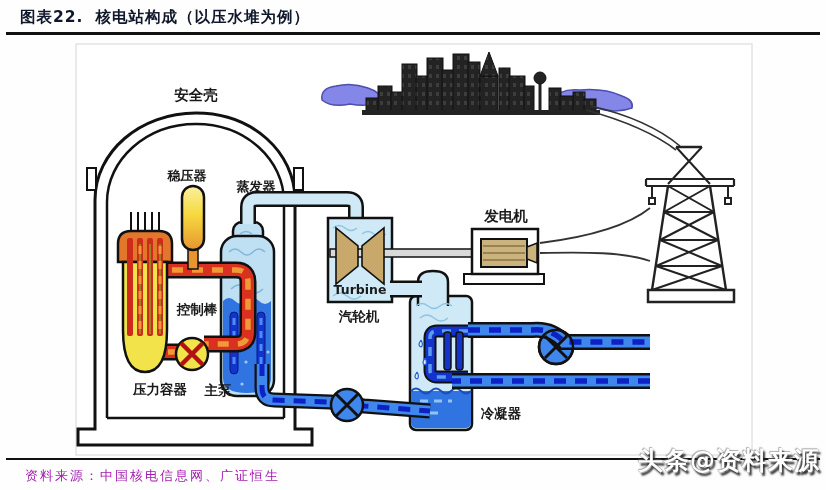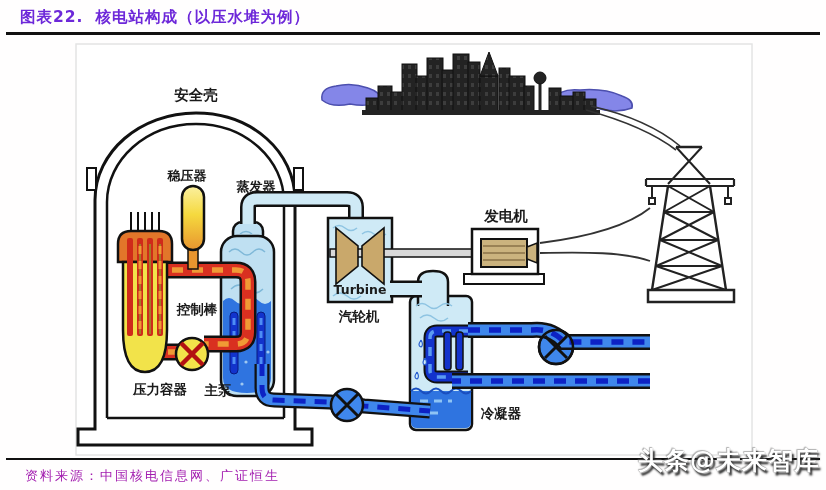--- a/index.html
+++ b/index.html
@@ -1,18 +1,18 @@
 <!DOCTYPE html>
 <html><head>
 <meta charset="utf-8">
 <style>
   html,body{margin:0;padding:0;background:#fff;}
   .page{position:relative;width:826px;height:490px;background:#fffefe;overflow:hidden;
         font-family:"DejaVu Sans",sans-serif;}
-  .header{position:absolute;top:7px;left:20px;font-size:15.5px;font-weight:700;color:#6d28d9;
+  .header{position:absolute;top:7px;left:20px;font-size:15.5px;font-weight:700;color:#0f172a;
           letter-spacing:1px;white-space:nowrap;}
   .header .fig-label{margin-right:12px;}
   .rule-top{position:absolute;top:32px;left:6px;right:6px;height:3px;background:#111;}
   .rule-bottom{position:absolute;top:458px;left:6px;right:6px;height:2px;background:#111;}
   .footer{position:absolute;top:467px;left:25px;font-size:13px;color:#a21caf;
           letter-spacing:2px;font-weight:500;}
   .watermark{position:absolute;top:444px;right:6px;font-size:25px;font-weight:700;color:#fff;
              letter-spacing:1px;z-index:5;
              text-shadow:2px 3px 2px rgba(35,35,35,.95),-1px -1px 1px rgba(130,130,130,.55),0 0 1px #555;}
   svg.diagram{position:absolute;left:0;top:0;}
@@ -250,14 +250,14 @@
       <text x="218" y="395" font-size="13.5">主泵</text>
       <text x="360" y="294" font-size="12.5">Turbine</text>
       <text x="359" y="321" font-size="13.5">汽轮机</text>
       <text x="506" y="221" font-size="14.5">发电机</text>
       <text x="501" y="418" font-size="13.5">冷凝器</text>
     </g>
   </svg>
 
   <div class="rule-bottom"></div>
   <div class="footer">资料来源：中国核电信息网、广证恒生</div>
-  <div class="watermark">头条@未来智库</div>
+  <div class="watermark">头条@资料来源</div>
 </div>
 
 </body></html>

